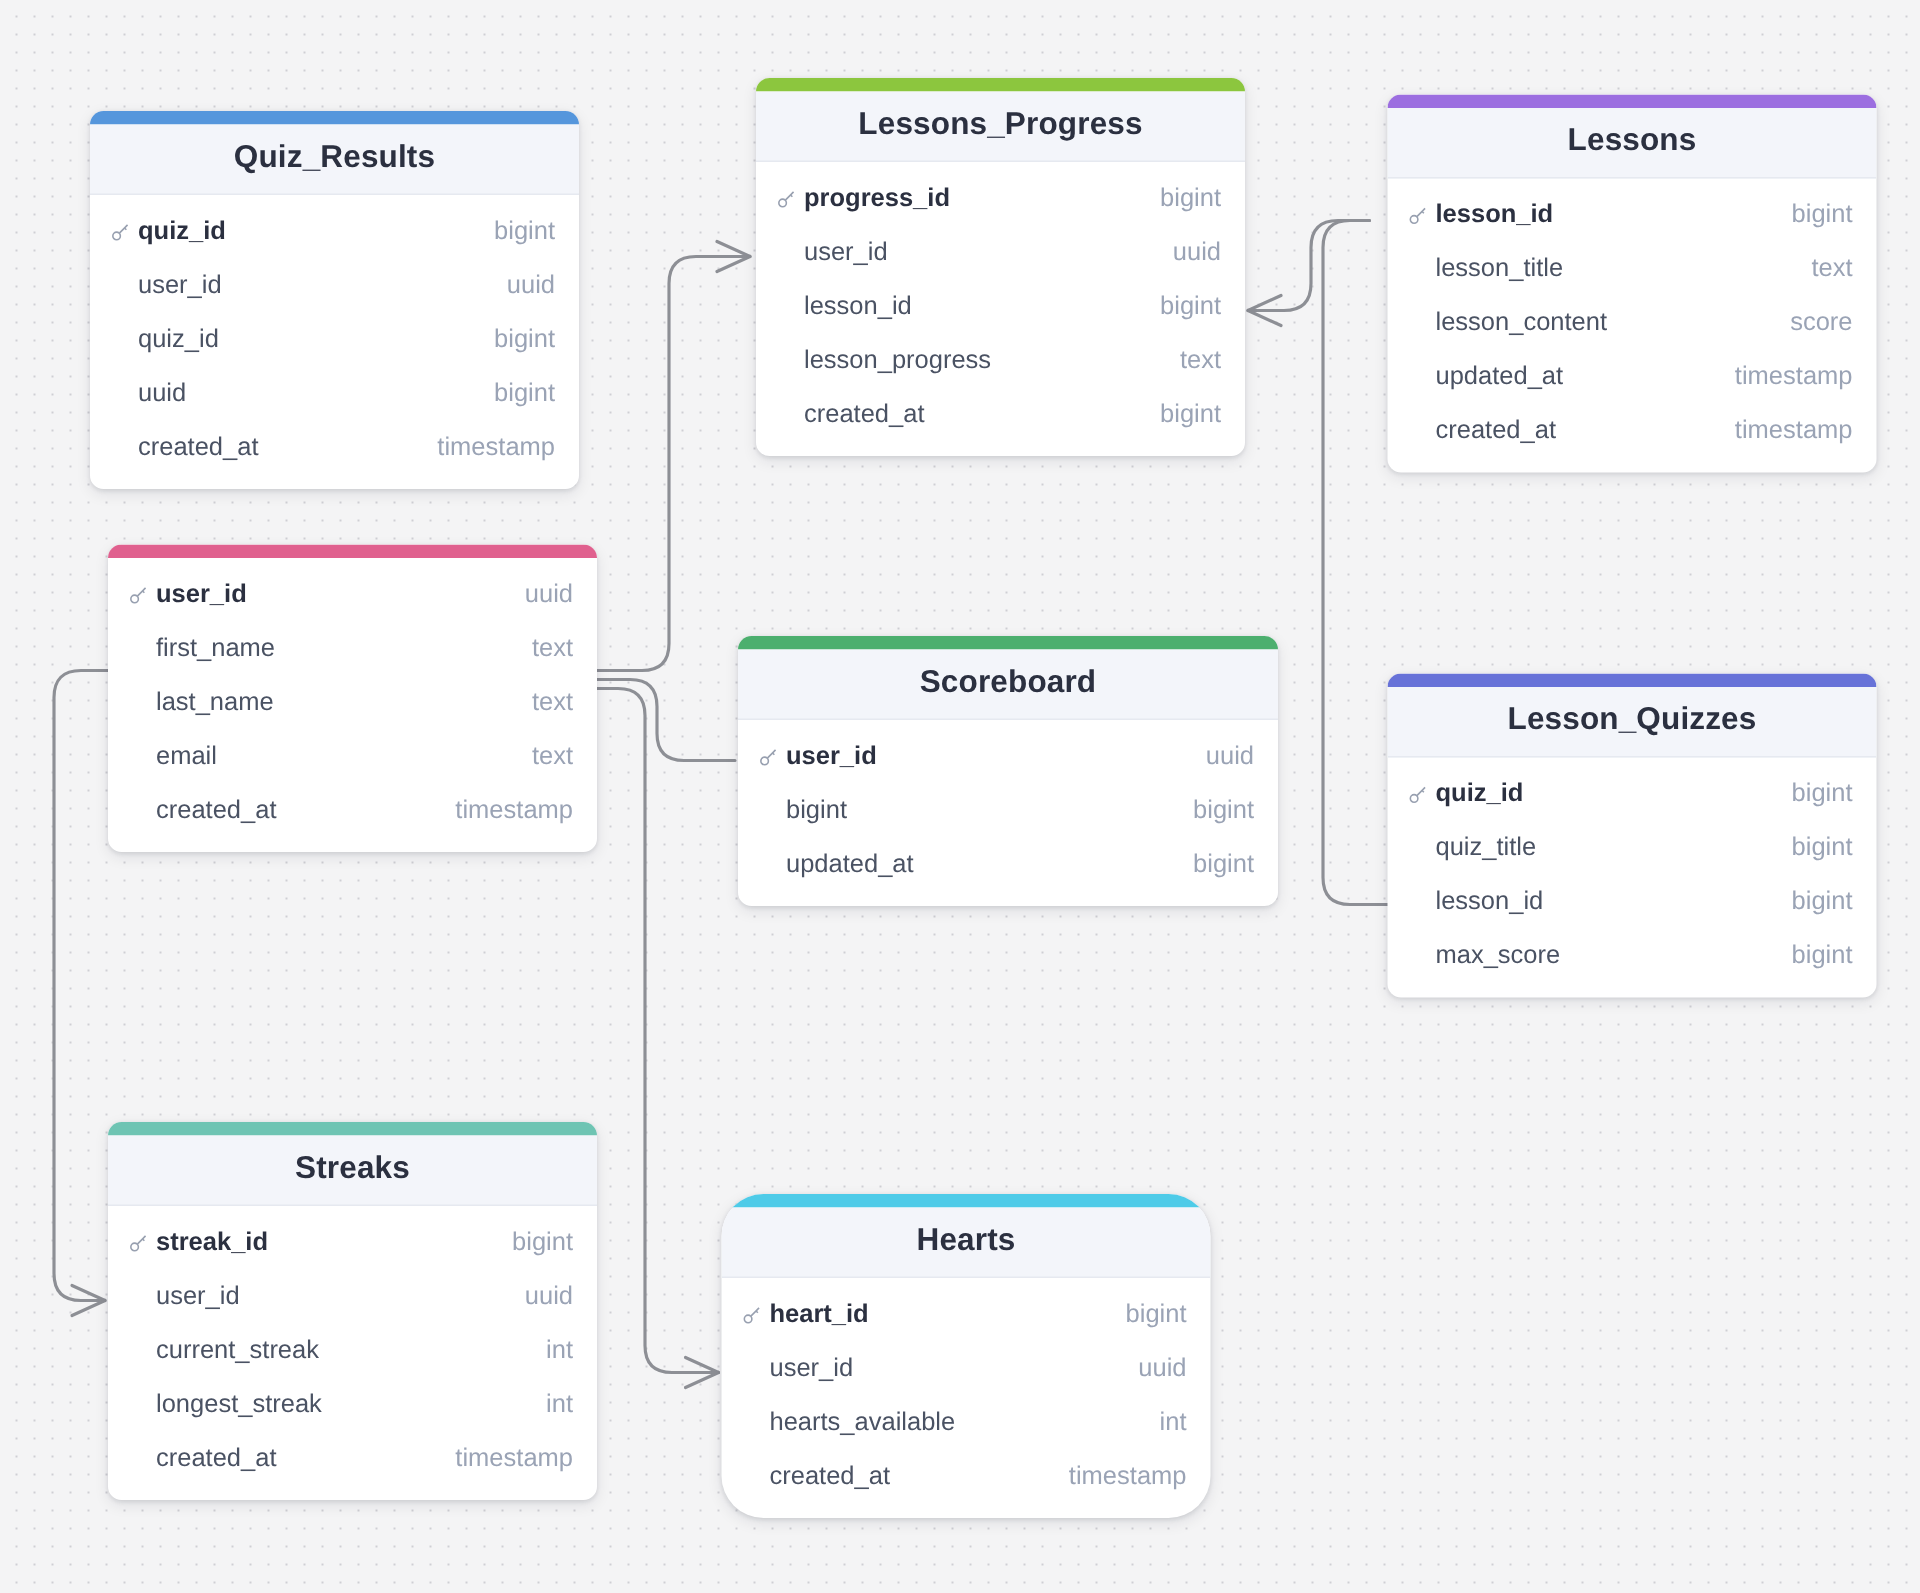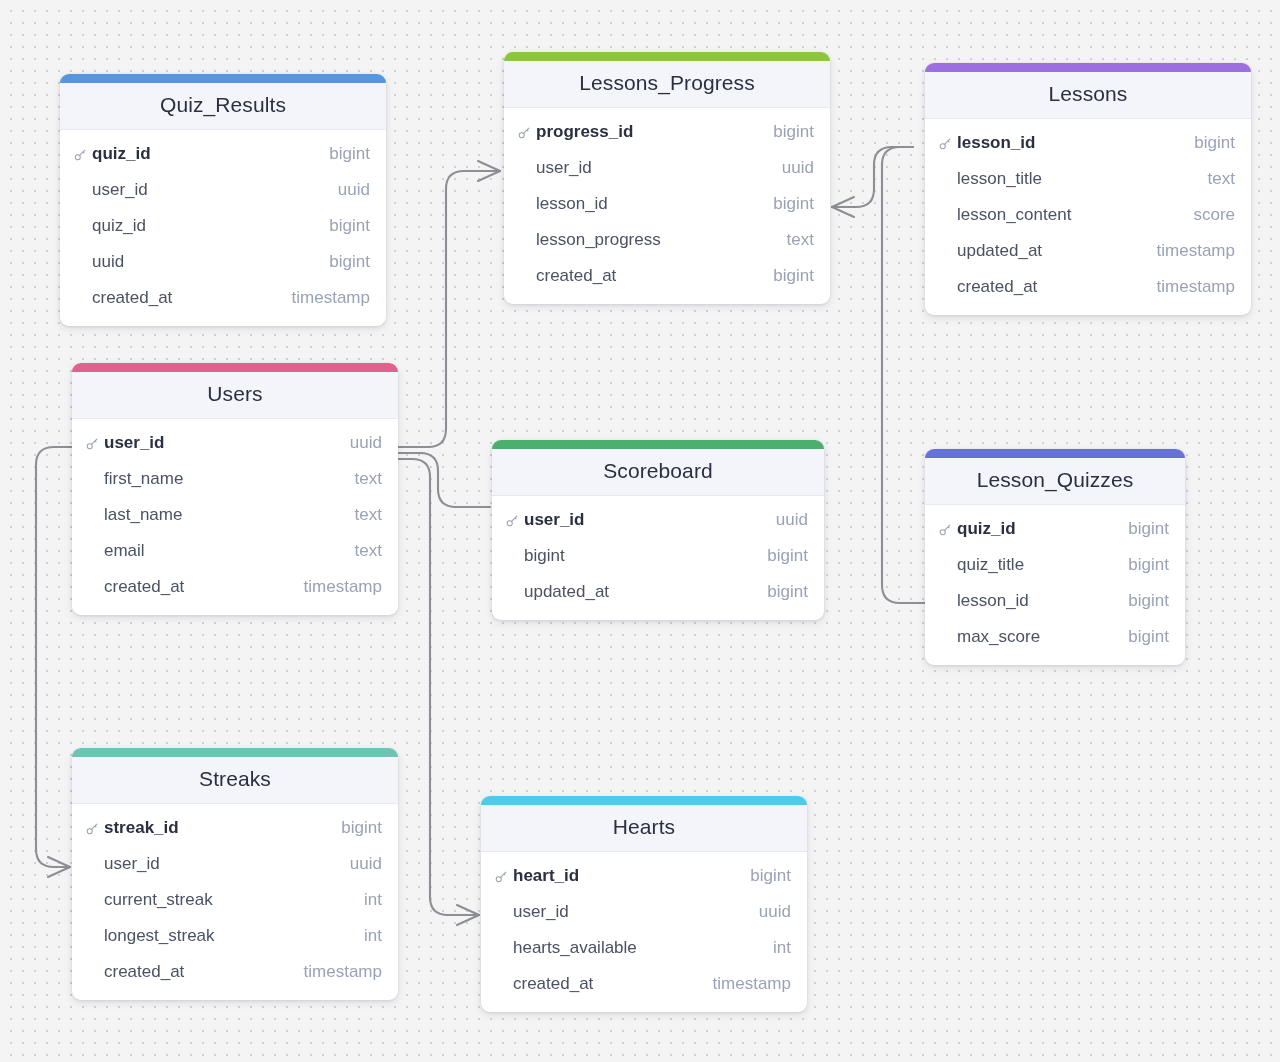--- a/index.html
+++ b/index.html
@@ -37,21 +37,21 @@
     box-shadow: 0 1px 3px rgba(16,24,40,0.10), 0 3px 10px rgba(16,24,40,0.09);
     overflow: hidden;
   }
   .accent-bar {
     height: 9px;
     width: 100%;
   }
   .table-title {
     text-align: center;
     font-size: 21px;
-    font-weight: normal;
+    font-weight: bold;
     color: #2b3040;
     background: #f3f5fa;
     padding: 10px 8px 12px 8px;
     border-bottom: 1px solid #e6e9f0;
     letter-spacing: 0.1px;
   }
   .cols {
     padding: 6px 0 10px 0;
   }
   .col-row {
@@ -228,21 +228,20 @@
       <div class="col-row">
         <span class="key-slot"></span>
         <span class="col-name">created_at</span>
         <span class="col-type">timestamp</span>
       </div>
     </div>
   </div>
 
   <div class="table-card" style="left:72px; top:363px; width:326px;">
     <div class="accent-bar" style="background:#e0608e;"></div>
-    <div class="table-title">Users</div>
     <div class="cols">
       <div class="col-row pk">
         <span class="key-slot">
             <svg class="key-icon" width="13" height="13" viewBox="0 0 16 16">
               <g fill="none" stroke="#98a0b0" stroke-width="1.3">
                 <circle cx="4.6" cy="11.4" r="3.1"></circle>
                 <path d="M6.9 9.1 L13.6 2.4"></path>
                 <path d="M11.1 4.9 L12.6 6.4"></path>
               </g>
             </svg>
@@ -266,21 +265,21 @@
         <span class="col-type">text</span>
       </div>
       <div class="col-row">
         <span class="key-slot"></span>
         <span class="col-name">created_at</span>
         <span class="col-type">timestamp</span>
       </div>
     </div>
   </div>
 
-  <div class="table-card" style="left:492px; top:440px; width:332px;">
+  <div class="table-card" style="left:492px; top:424px; width:360px;">
     <div class="accent-bar" style="background:#4caf6e;"></div>
     <div class="table-title">Scoreboard</div>
     <div class="cols">
       <div class="col-row pk">
         <span class="key-slot">
             <svg class="key-icon" width="13" height="13" viewBox="0 0 16 16">
               <g fill="none" stroke="#98a0b0" stroke-width="1.3">
                 <circle cx="4.6" cy="11.4" r="3.1"></circle>
                 <path d="M6.9 9.1 L13.6 2.4"></path>
                 <path d="M11.1 4.9 L12.6 6.4"></path>
@@ -296,21 +295,21 @@
         <span class="col-type">bigint</span>
       </div>
       <div class="col-row">
         <span class="key-slot"></span>
         <span class="col-name">updated_at</span>
         <span class="col-type">bigint</span>
       </div>
     </div>
   </div>
 
-  <div class="table-card" style="left:925px; top:449px; width:260px;">
+  <div class="table-card" style="left:925px; top:449px; width:326px;">
     <div class="accent-bar" style="background:#6772d8;"></div>
     <div class="table-title">Lesson_Quizzes</div>
     <div class="cols">
       <div class="col-row pk">
         <span class="key-slot">
             <svg class="key-icon" width="13" height="13" viewBox="0 0 16 16">
               <g fill="none" stroke="#98a0b0" stroke-width="1.3">
                 <circle cx="4.6" cy="11.4" r="3.1"></circle>
                 <path d="M6.9 9.1 L13.6 2.4"></path>
                 <path d="M11.1 4.9 L12.6 6.4"></path>
@@ -371,21 +370,21 @@
         <span class="col-type">int</span>
       </div>
       <div class="col-row">
         <span class="key-slot"></span>
         <span class="col-name">created_at</span>
         <span class="col-type">timestamp</span>
       </div>
     </div>
   </div>
 
-  <div class="table-card" style="left:481px; top:796px; width:326px;">
+  <div class="table-card" style="left:481px; top:796px; width:326px;border-radius:28px;">
     <div class="accent-bar" style="background:#4ecbe8;"></div>
     <div class="table-title">Hearts</div>
     <div class="cols">
       <div class="col-row pk">
         <span class="key-slot">
             <svg class="key-icon" width="13" height="13" viewBox="0 0 16 16">
               <g fill="none" stroke="#98a0b0" stroke-width="1.3">
                 <circle cx="4.6" cy="11.4" r="3.1"></circle>
                 <path d="M6.9 9.1 L13.6 2.4"></path>
                 <path d="M11.1 4.9 L12.6 6.4"></path>

